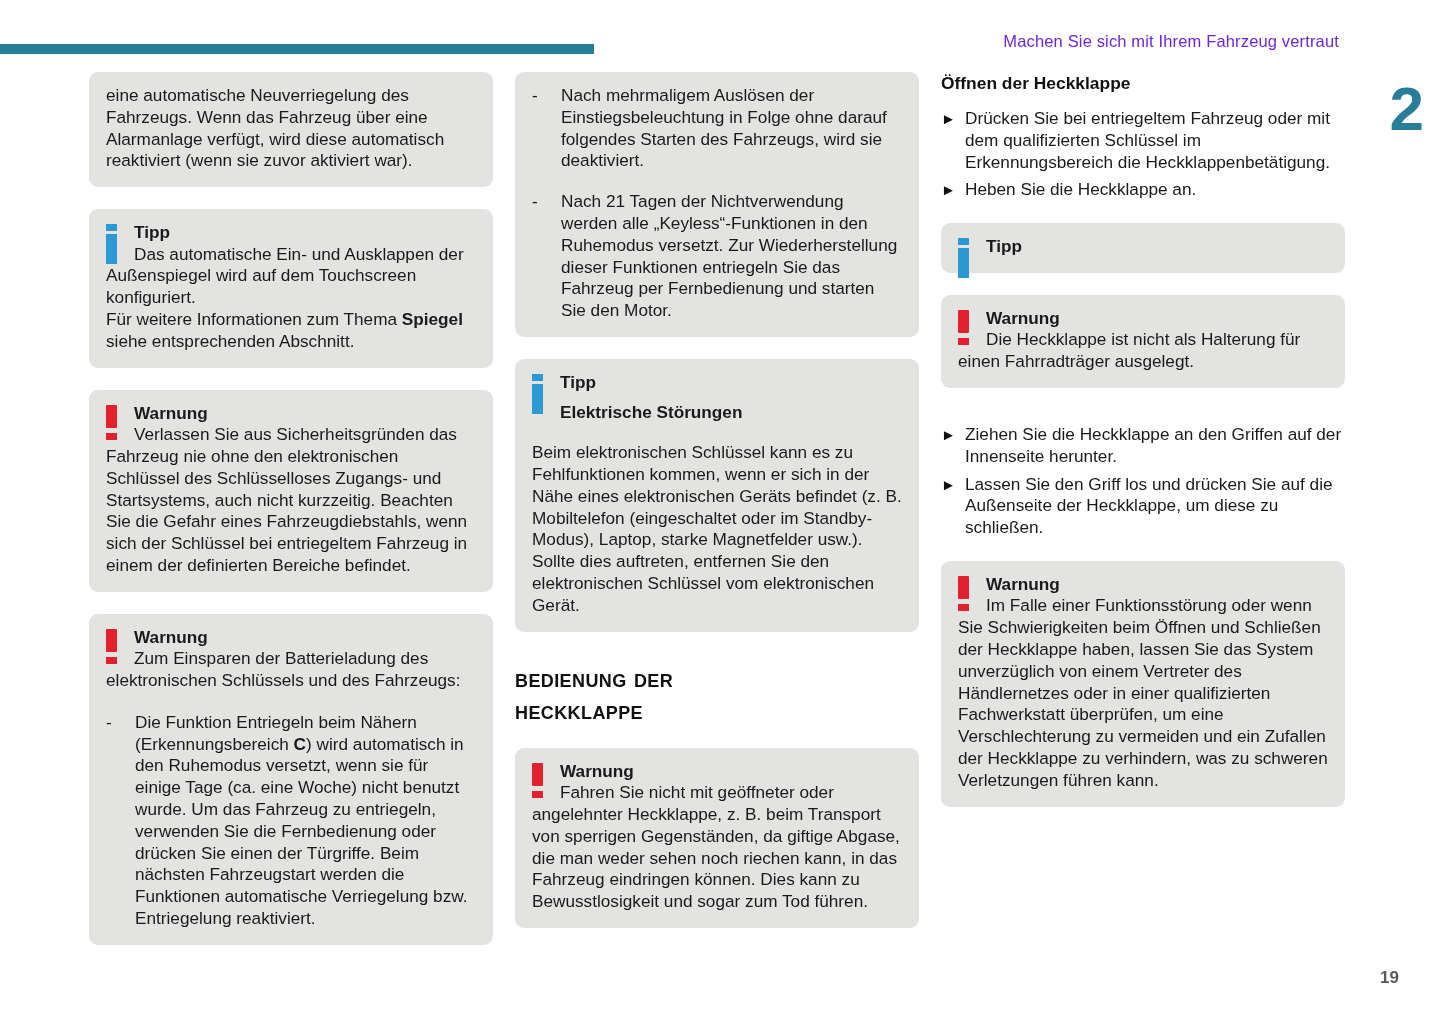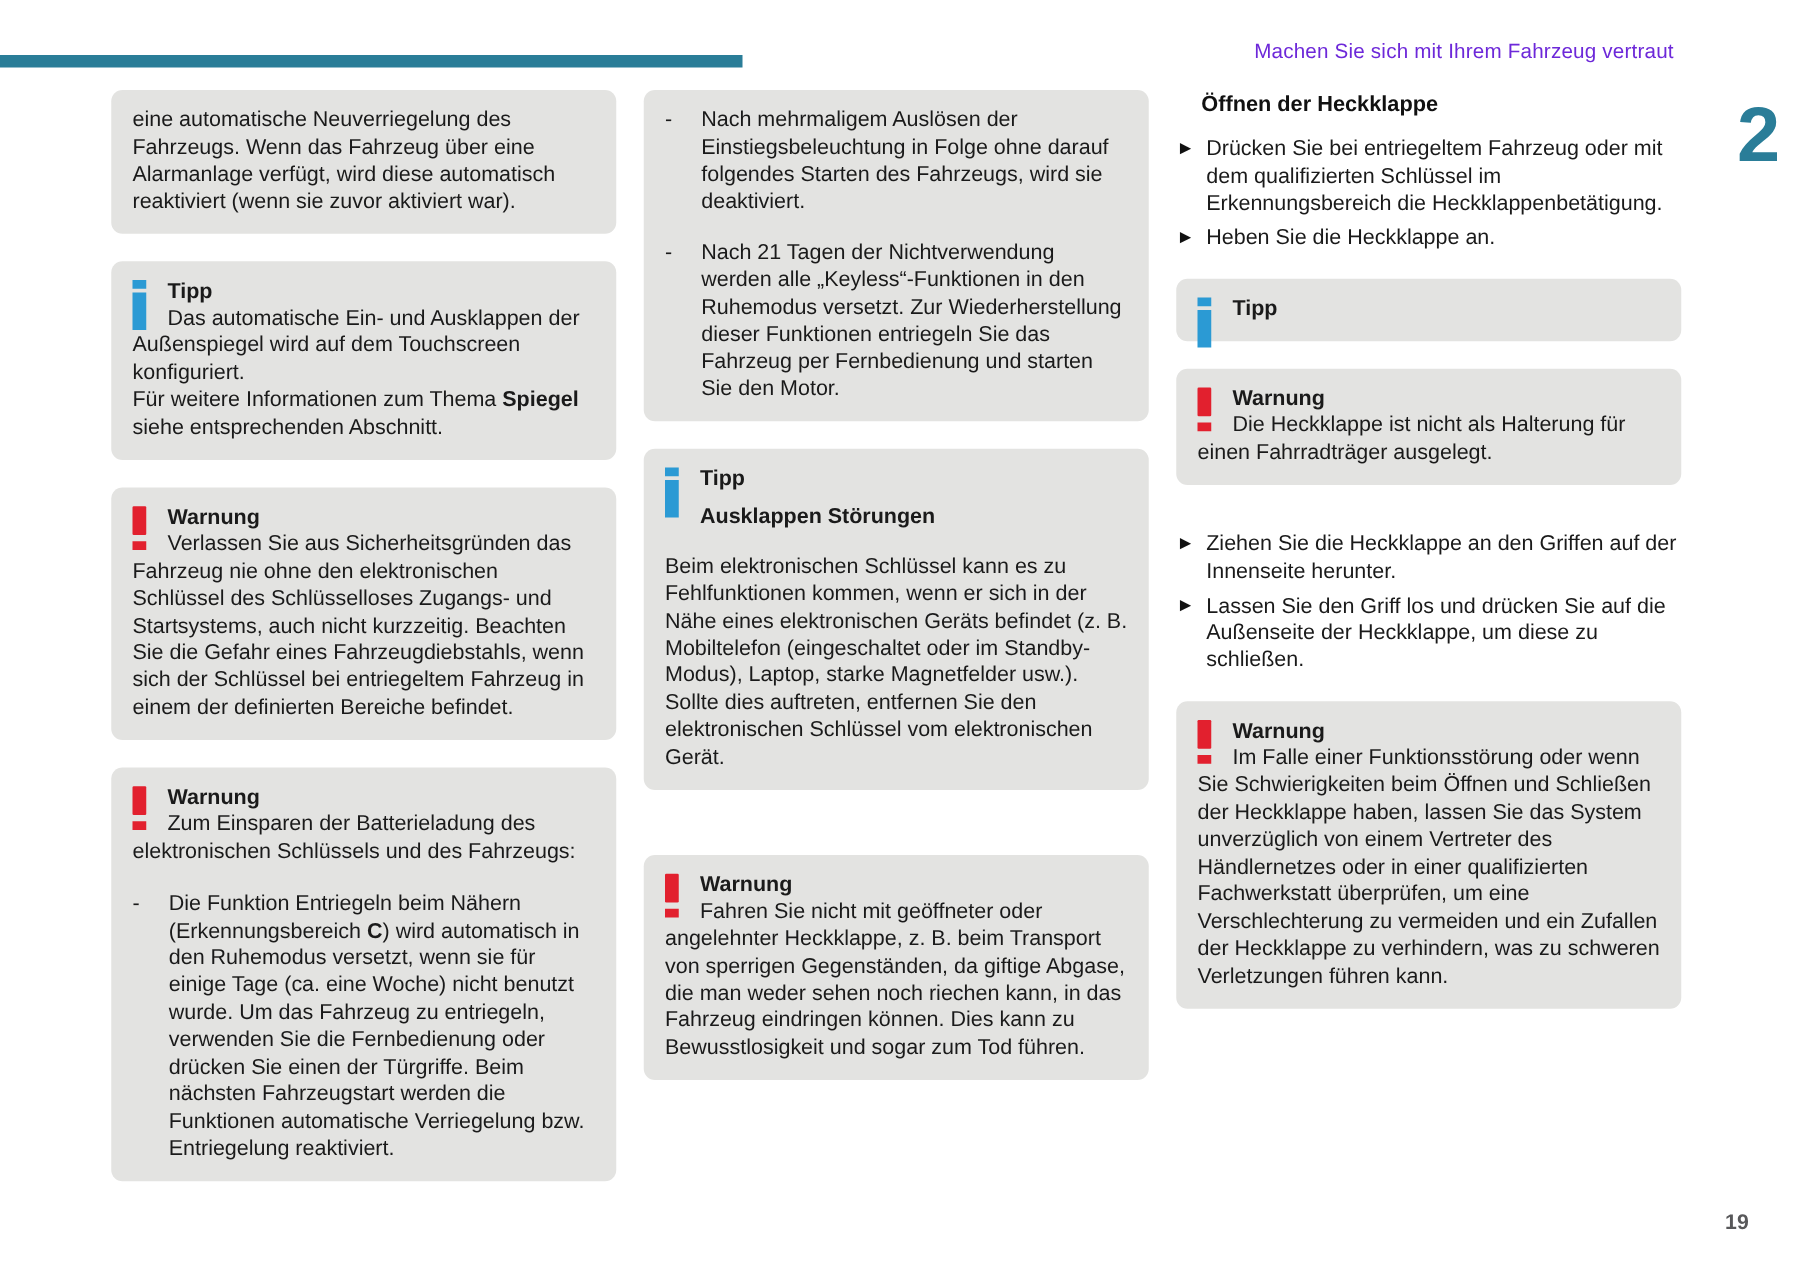--- a/index.html
+++ b/index.html
@@ -209,21 +209,20 @@
     width: 100%;
   }
 
   
   .subheading {
     font-size: 17.4px;
     font-weight: bold;
     line-height: 22px;
     color: #111;
     width: 100%;
-    margin-left: 20px;
   }
 </style>
 </head>
 <body>
 
 <div id="header-bar"></div>
 <div id="header-title">Machen Sie sich mit Ihrem Fahrzeug vertraut</div>
 <div id="chapter-number">2</div>
 <div id="page-number">19</div>
 
@@ -293,26 +292,30 @@
     </div>
 
     <div class="spacer-md"></div>
 
     <div class="panel notice">
       <span class="notice-icon icon-info">
         <span class="dot"></span>
           <span class="stem"></span>
       </span>
       <div class="notice-title">Tipp</div>
-      <div class="notice-subtitle">Ausklappen Störungen</div>
+      <div class="notice-subtitle">Elektrische Störungen</div>
       <div class="notice-body gap-top">Beim elektronischen Schlüssel kann es zu Fehlfunktionen kommen, wenn er sich in der Nähe eines elektronischen Geräts befindet (z. B. Mobiltelefon (eingeschaltet oder im Standby-Modus), Laptop, starke Magnetfelder usw.). Sollte dies auftreten, entfernen Sie den elektronischen Schlüssel vom elektronischen Gerät.</div>
     </div>
 
     <div class="spacer-lg"></div>
 
+    <div class="heading">
+      <div>Bedienung der</div>
+      <div>Heckklappe</div>
+    </div>
 
     <div class="spacer-md"></div>
 
     <div class="panel notice">
       <span class="notice-icon icon-warn">
         <span class="bar"></span>
           <span class="dot"></span>
       </span>
       <div class="notice-title">Warnung</div>
       <div class="notice-body indent-first">Fahren Sie nicht mit geöffneter oder angelehnter Heckklappe, z. B. beim Transport von sperrigen Gegenständen, da giftige Abgase, die man weder sehen noch riechen kann, in das Fahrzeug eindringen können. Dies kann zu Bewusstlosigkeit und sogar zum Tod führen.</div>

